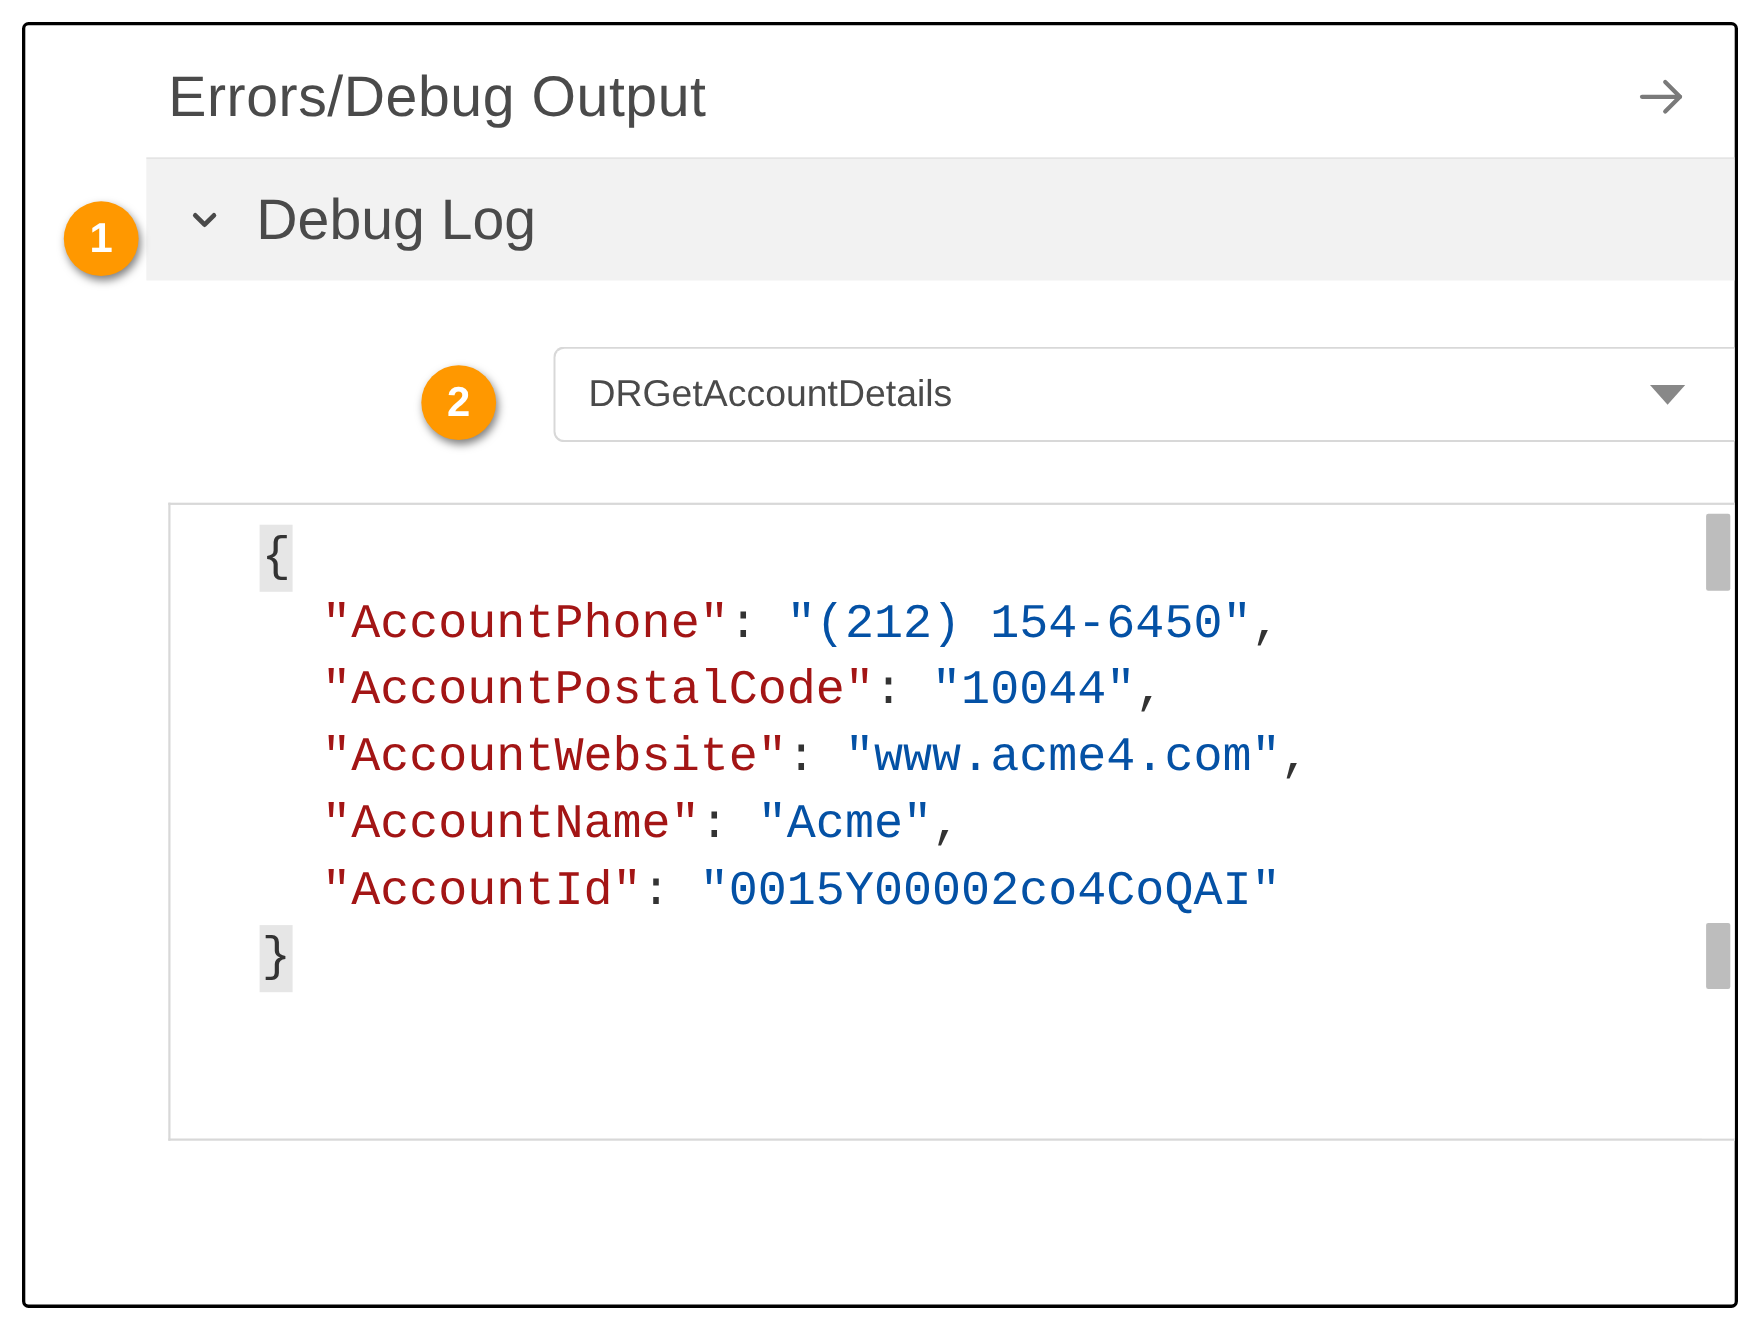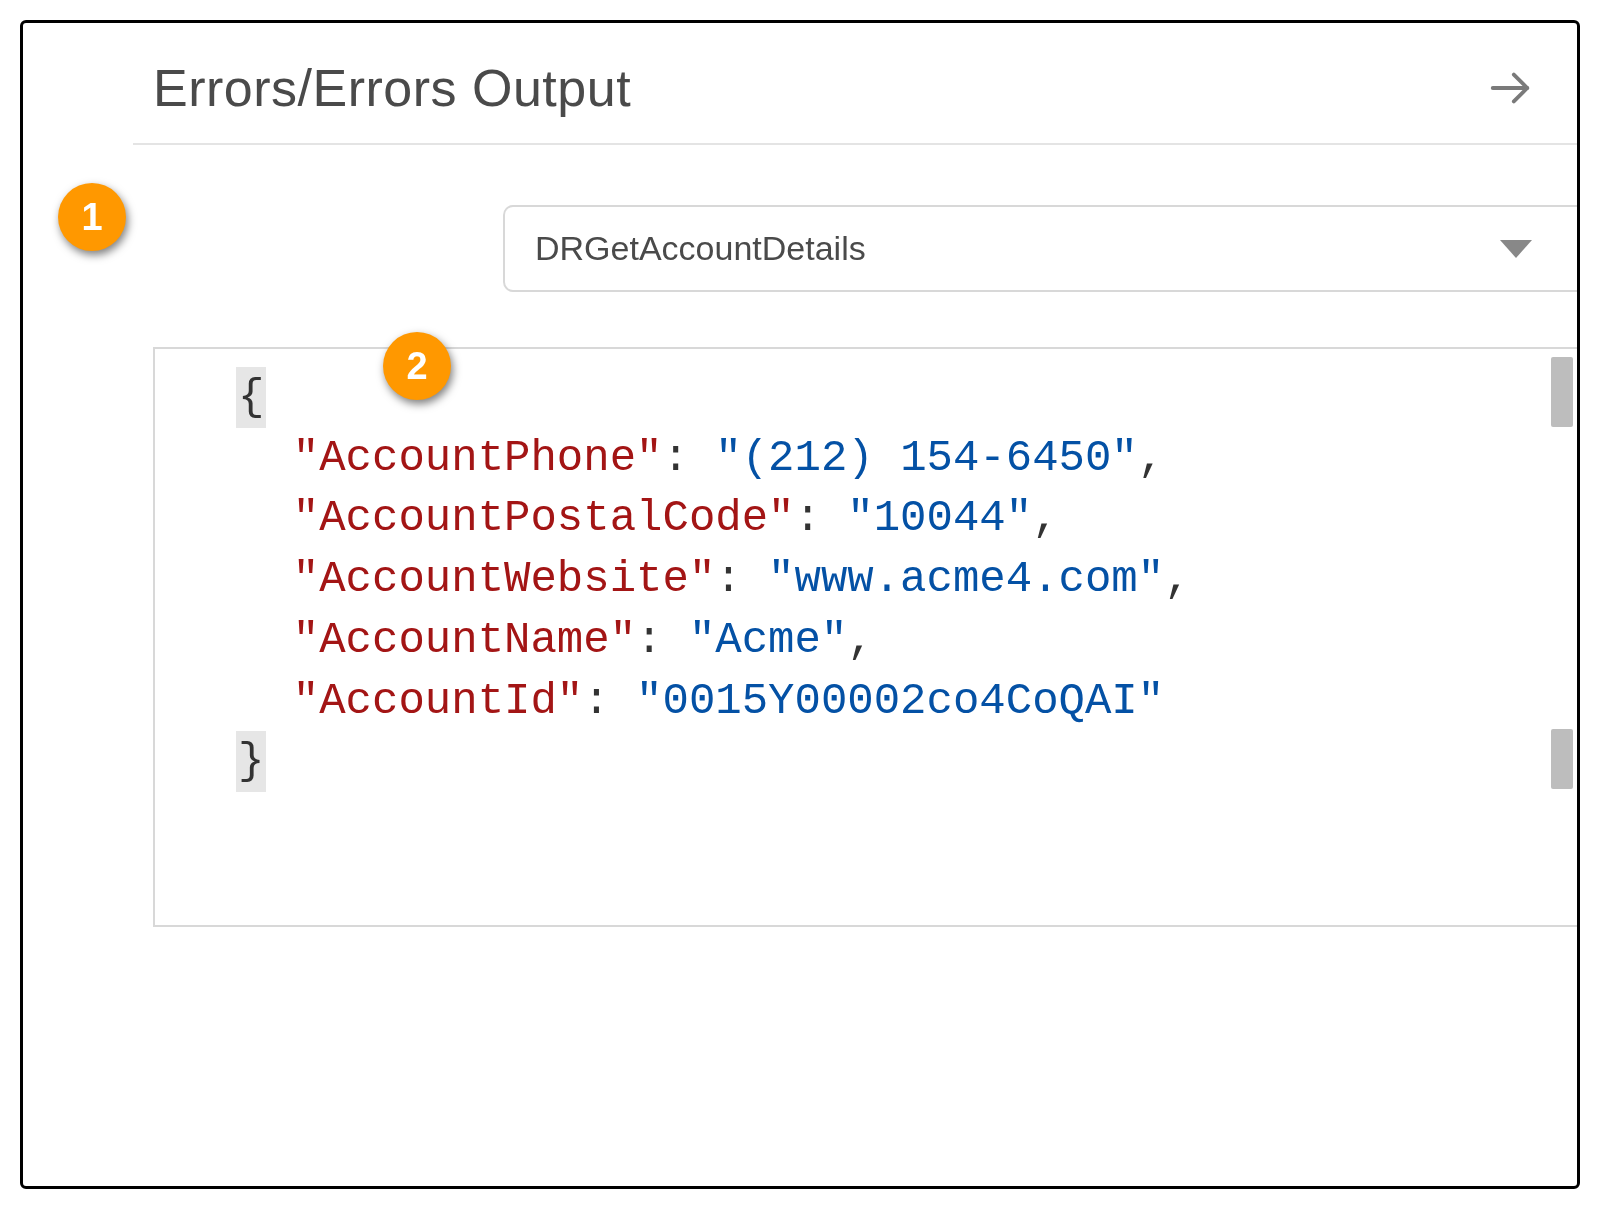--- a/index.html
+++ b/index.html
@@ -189,33 +189,41 @@
     top: 380px;
     height: 60px;
   }
 </style>
 </head>
 <body>
 
 <div class="frame">
 
   <div class="header-row">
-    <div class="panel-title">Errors/Errors Output</div>
+    <div class="panel-title">Errors/Debug Output</div>
     <div class="arrow-right">
       <svg viewBox="0 0 24 24" fill="none" stroke="currentColor" stroke-width="2" stroke-linecap="round" stroke-linejoin="round">
         <line x1="3" y1="12" x2="21" y2="12"></line>
         <polyline points="14 5 21 12 14 19"></polyline>
       </svg>
     </div>
   </div>
 
   <div class="divider"></div>
 
   <div class="callout callout-1">1</div>
 
+  <div class="section-header">
+    <div class="chevron-down">
+      <svg viewBox="0 0 24 24" fill="none" stroke="currentColor" stroke-width="3" stroke-linecap="round" stroke-linejoin="round">
+        <polyline points="6 9 12 15 18 9"></polyline>
+      </svg>
+    </div>
+    <div class="section-title">Debug Log</div>
+  </div>
 
   <div class="callout callout-2">2</div>
 
   <div class="dropdown-row">
     <div class="dropdown">
       <span class="dropdown-label">DRGetAccountDetails</span>
       <span class="dropdown-caret"></span>
     </div>
   </div>
 

